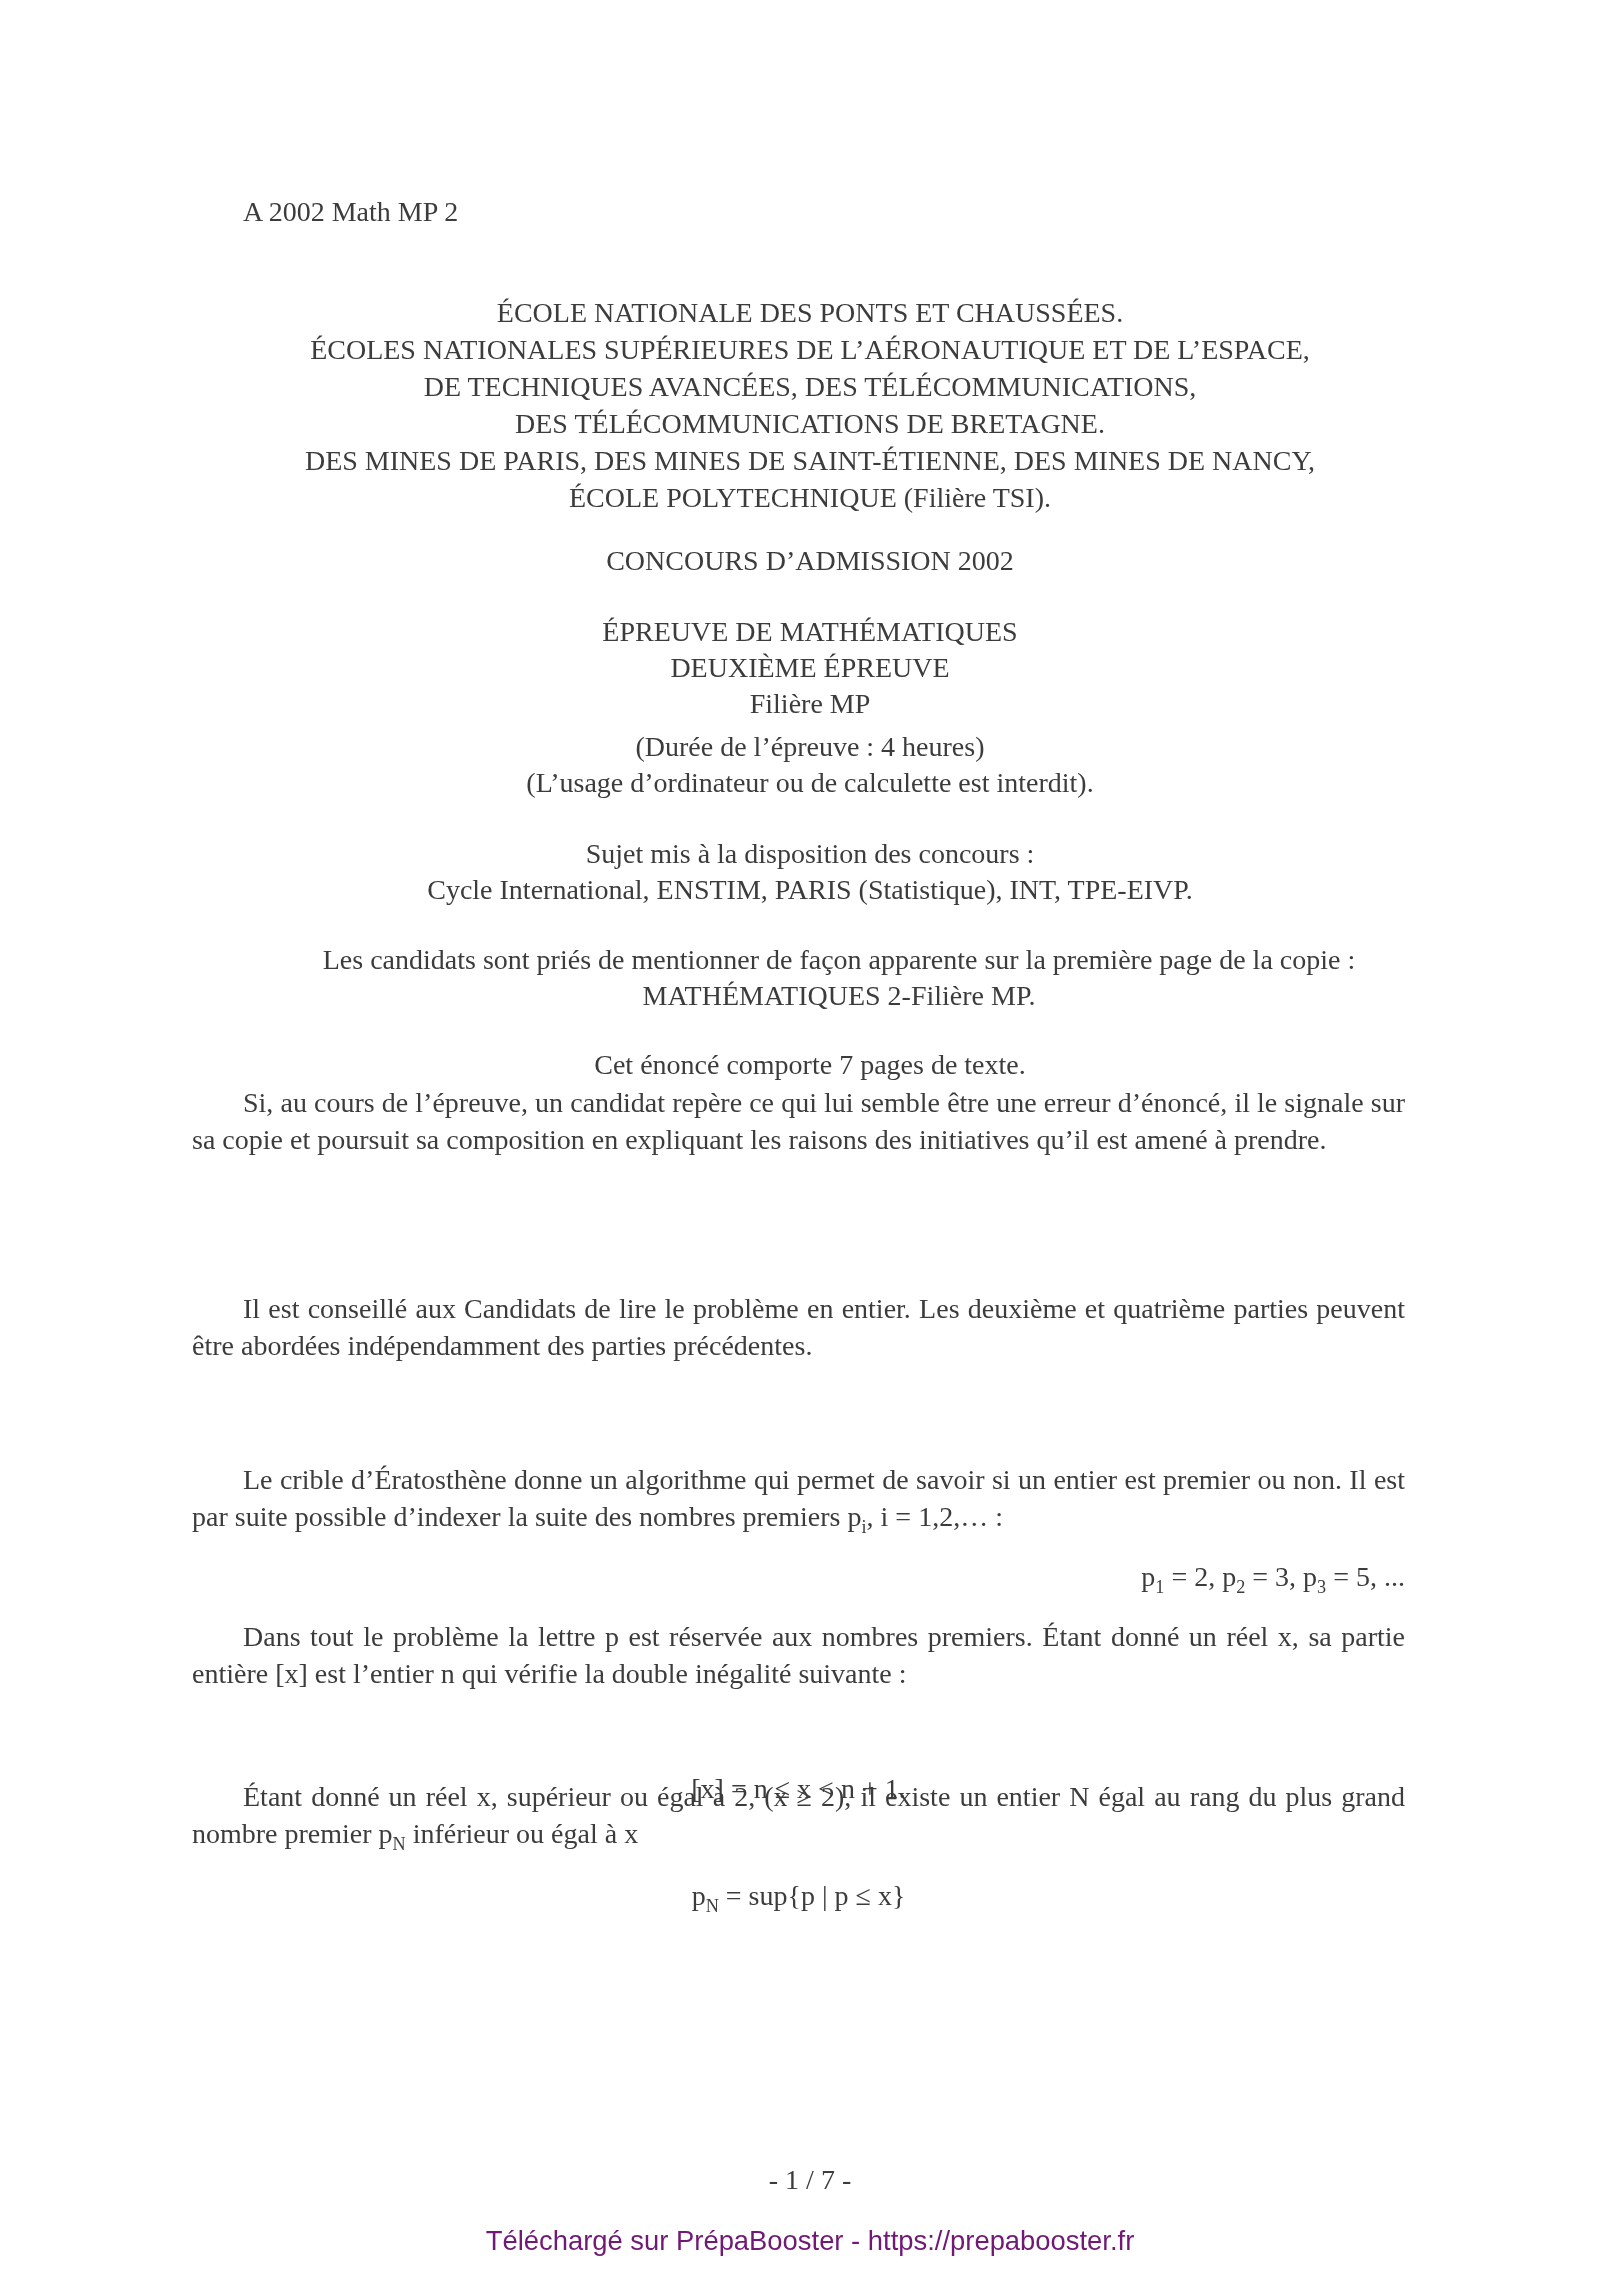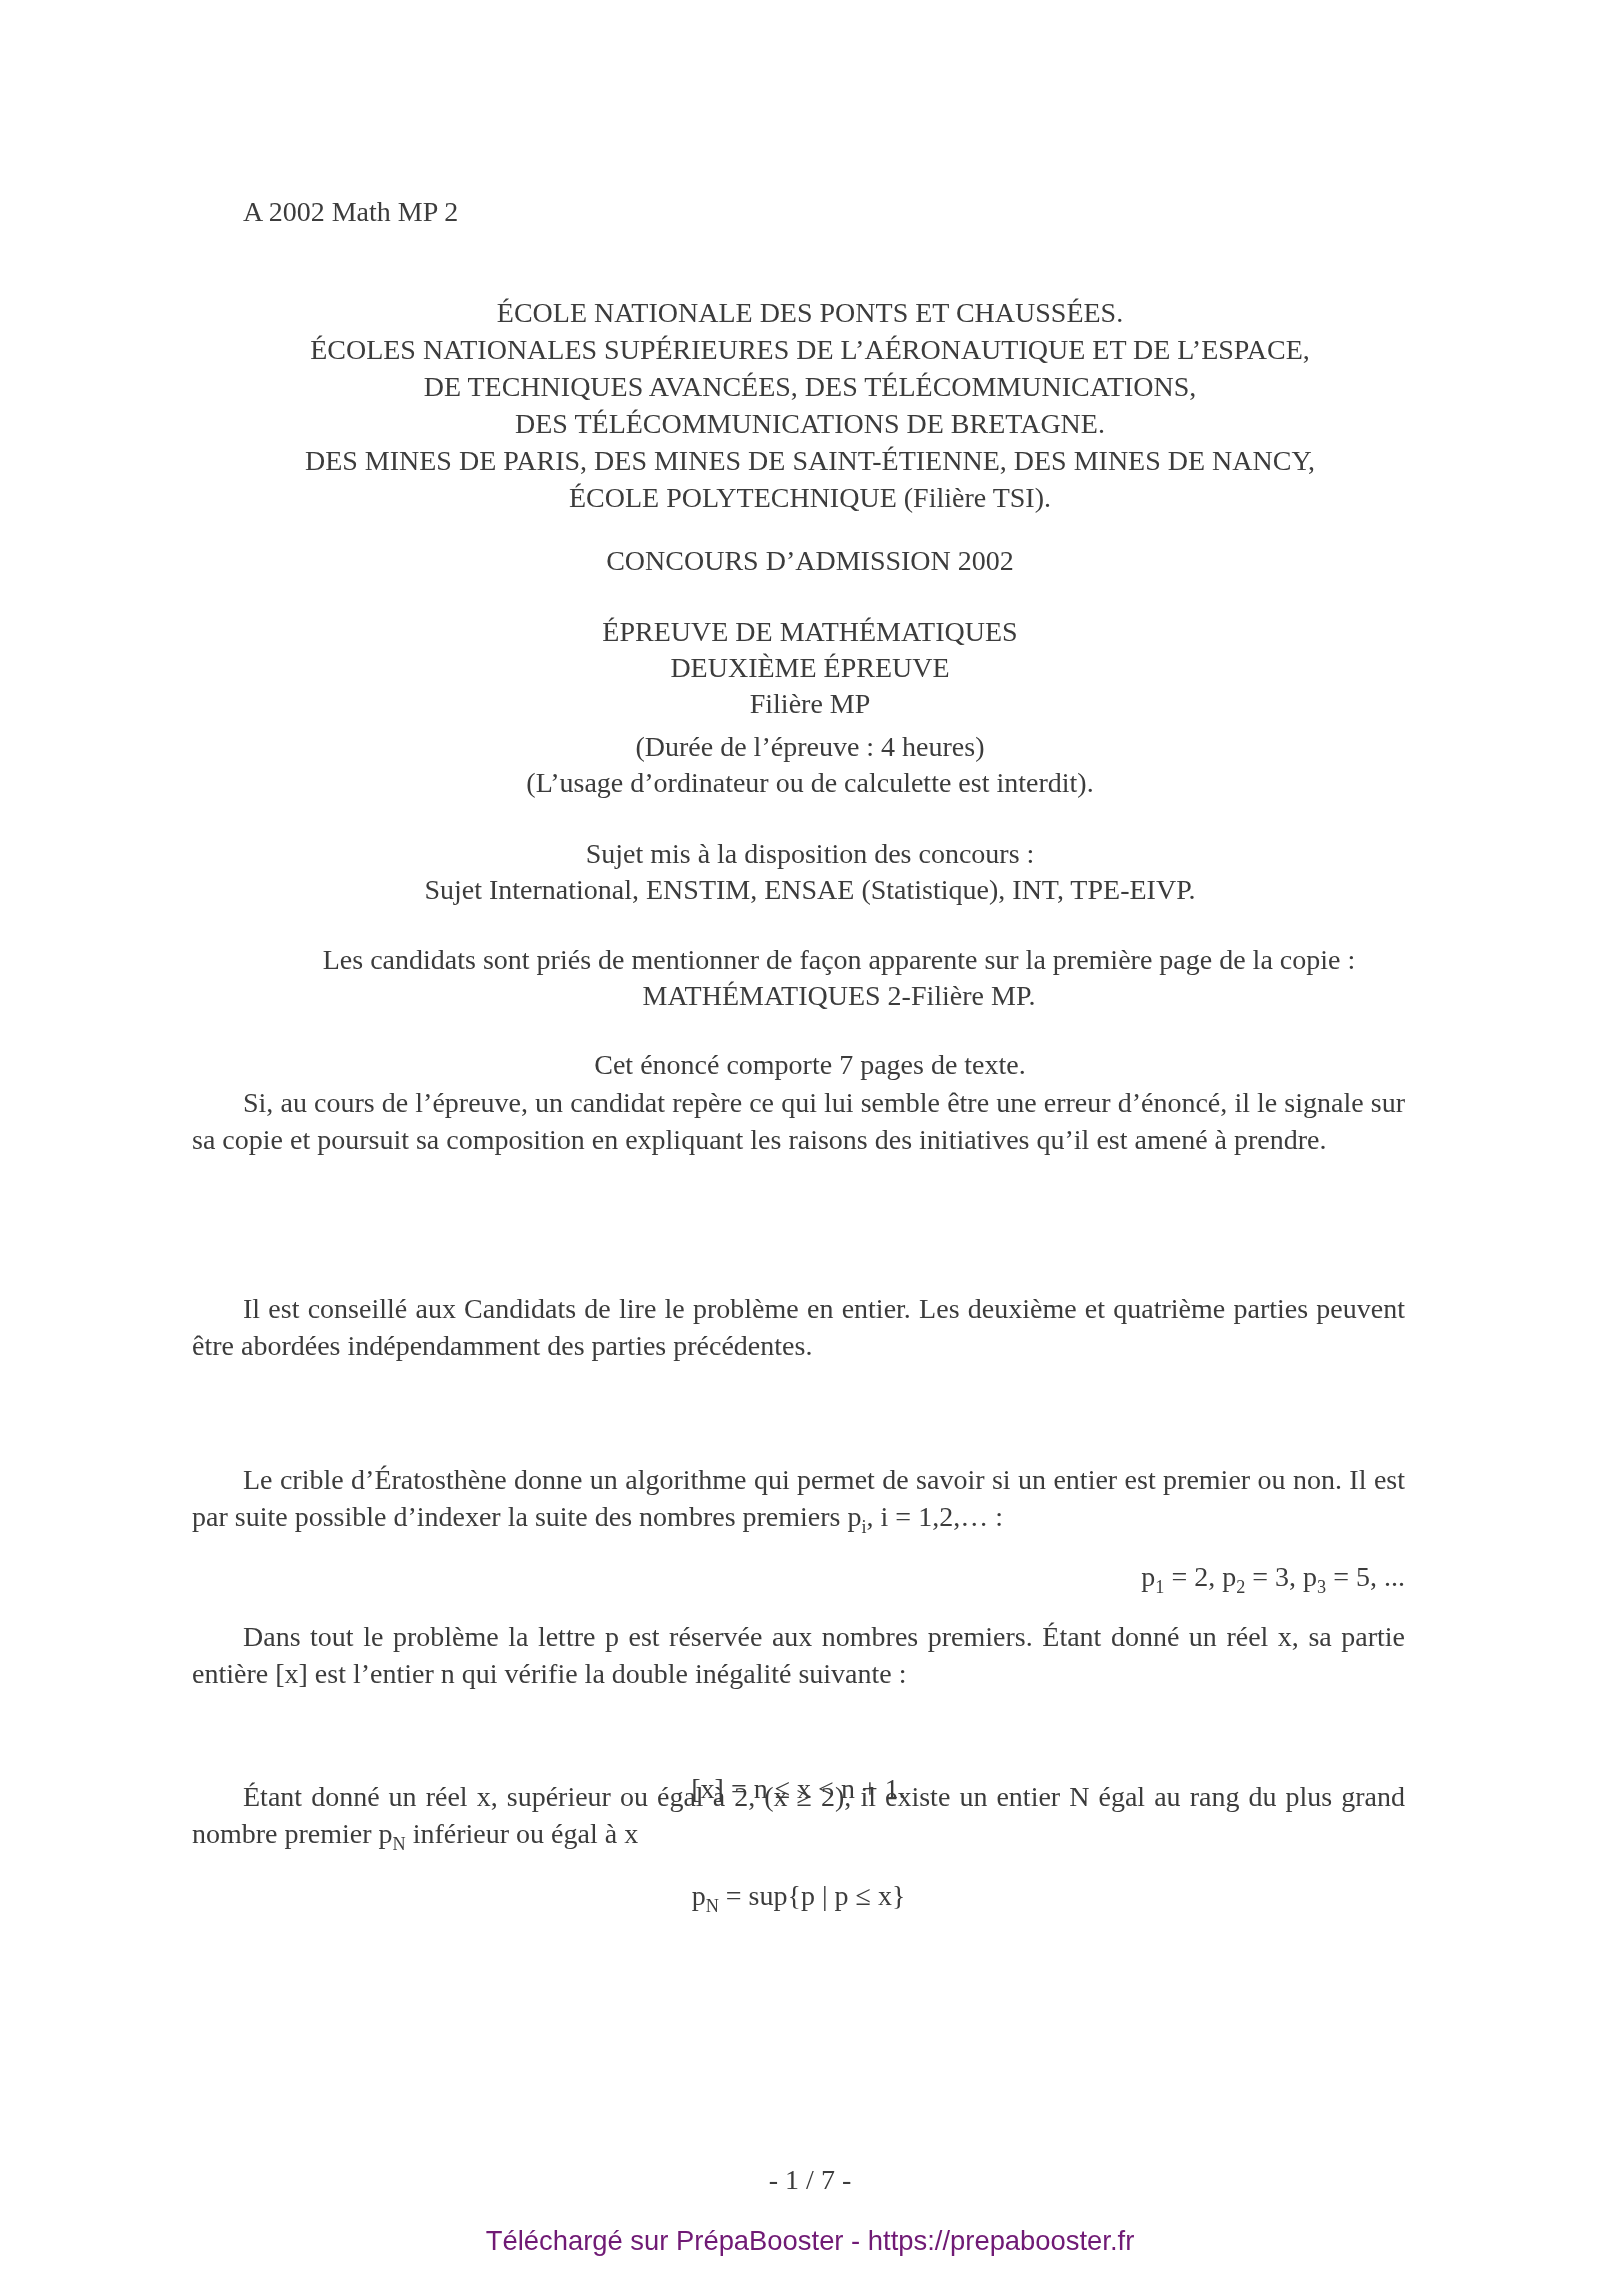--- a/index.html
+++ b/index.html
@@ -69,21 +69,21 @@
     <div>Filière MP</div>
   </div>
 
   <div class="abs centered" style="top:729px;">
     <div>(Durée de l’épreuve : 4 heures)</div>
     <div>(L’usage d’ordinateur ou de calculette est interdit).</div>
   </div>
 
   <div class="abs centered" style="top:836px;">
     <div>Sujet mis à la disposition des concours :</div>
-    <div>Sujet International, ENSTIM, ENSAE (Statistique), INT, TPE-EIVP.</div>
+    <div>Cycle International, ENSTIM, PARIS (Statistique), INT, TPE-EIVP.</div>
   </div>
 
   <div class="abs centered" style="top:942px;padding-left:29px;">
     <div>Les candidats sont priés de mentionner de façon apparente sur la première page de la copie :</div>
     <div>MATHÉMATIQUES 2-Filière MP.</div>
   </div>
 
   <div class="abs centered" style="top:1047px;">Cet énoncé comporte 7 pages de texte.</div>
 
   <p class="abs col para" style="top:1084px;">Si, au cours de l’épreuve, un candidat repère ce qui lui semble être une erreur d’énoncé, il le signale sur sa copie et poursuit sa composition en expliquant les raisons des initiatives qu’il est amené à prendre.</p>

